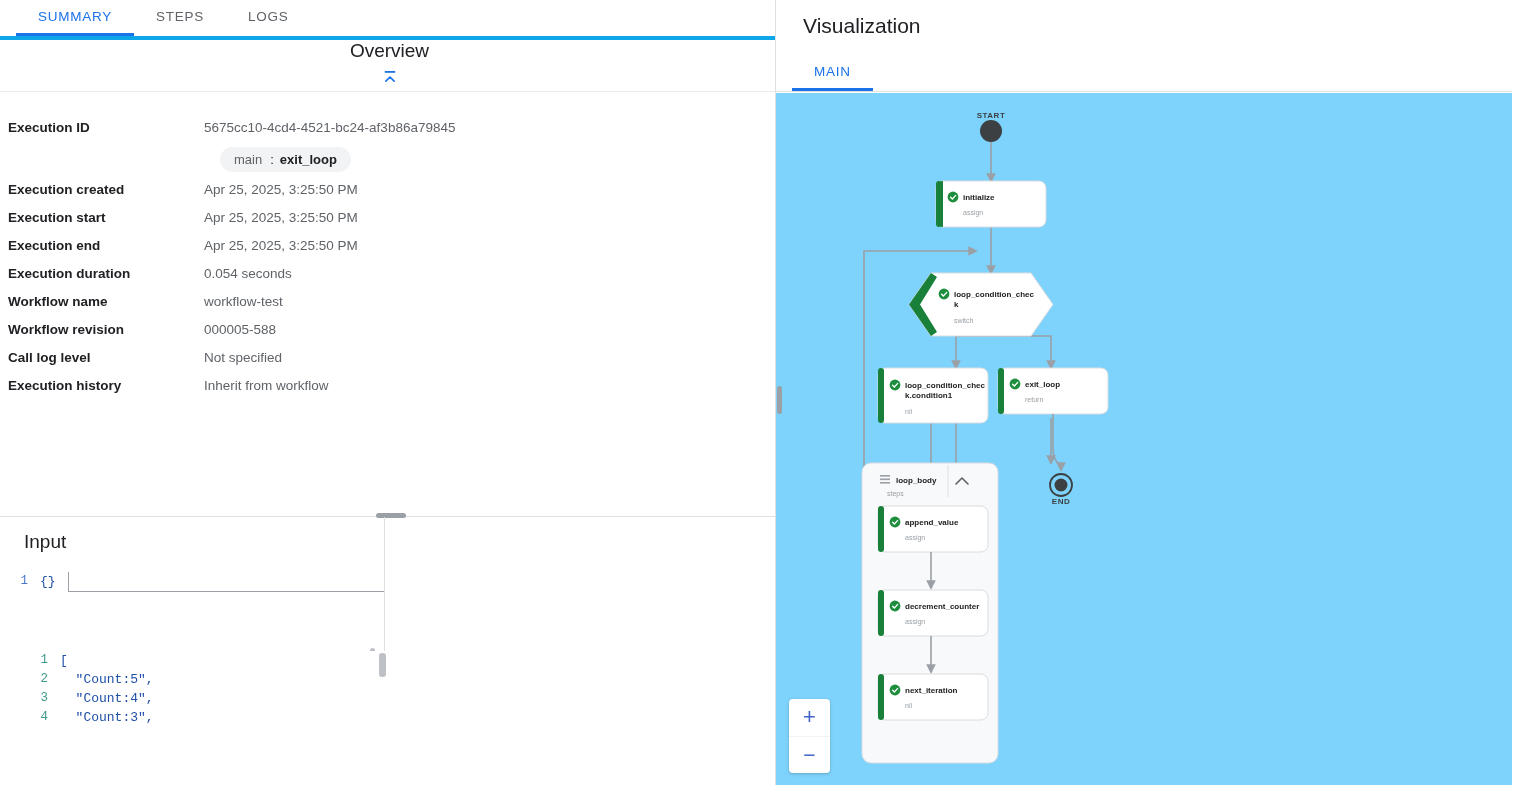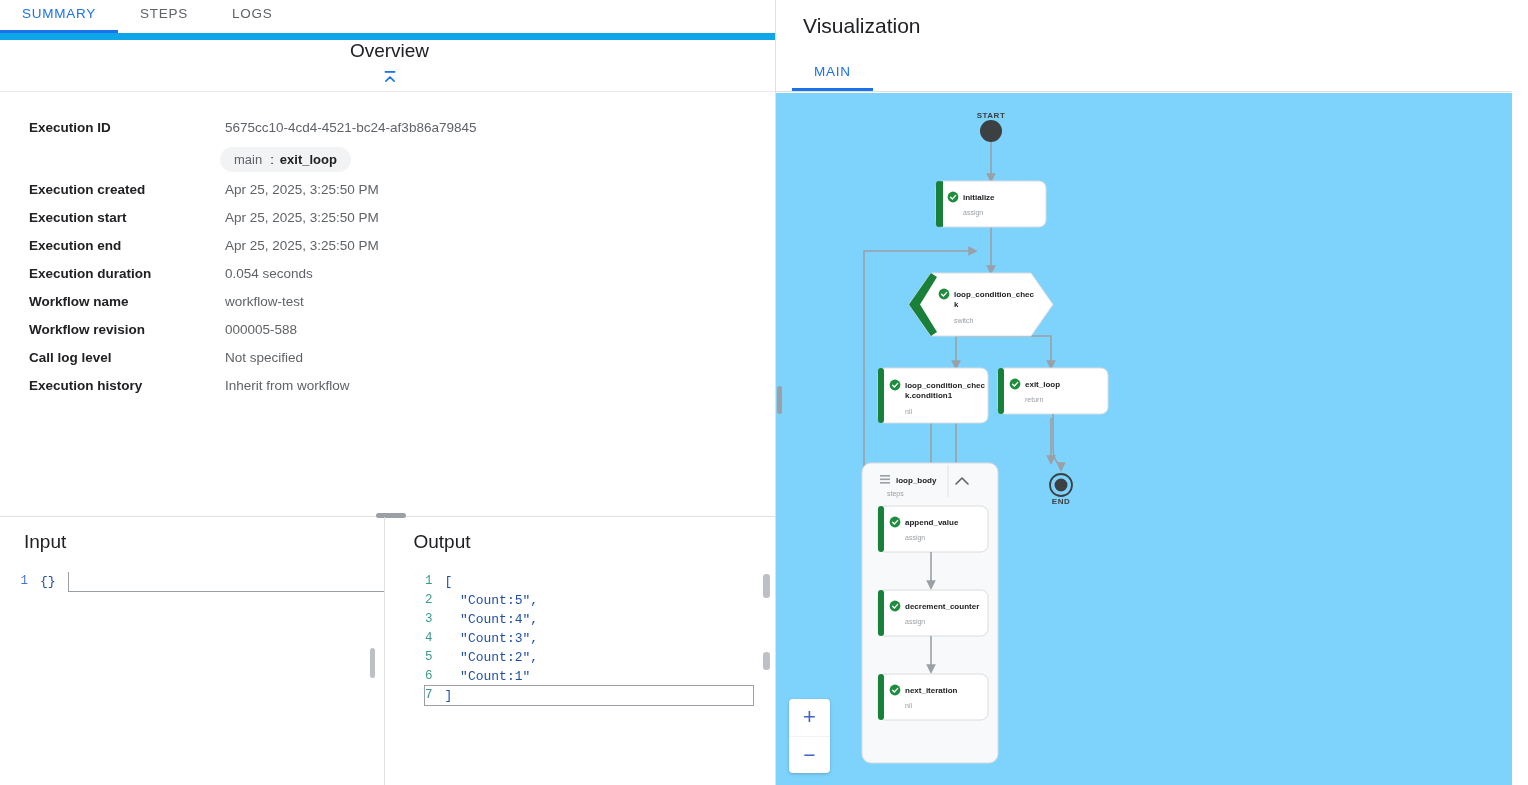--- a/index.html
+++ b/index.html
@@ -17,57 +17,57 @@
   .left-panel { width:776px; height:785px; position:relative; background:#fff;
                 border-right:1px solid #e0e0e0; }
 
   .exec-header { height:52px; display:flex; align-items:center; padding:0 0 0 10px; }
   .status-check { width:20px; height:20px; border-radius:50%; background:#1e8e3e;
                   display:flex; align-items:center; justify-content:center; flex:none; }
   .status-check svg { width:13px; height:13px; }
   .exec-title { font-size:21px; color:#202124; margin-left:14px; letter-spacing:.1px;
                 white-space:nowrap; }
 
-  .tabs { height:40px; display:flex; align-items:flex-end; border-bottom:7px solid #0ea5e9;
-          padding-left:0; }
+  .tabs { height:40px; display:flex; align-items:flex-end; border-bottom:4px solid #0ea5e9;
+          padding-left:16px; }
   .tab { height:40px; display:flex; align-items:center; justify-content:center;
          font-size:13.5px; font-weight:500; letter-spacing:.75px; color:#5f6368;
          padding:0 22px; cursor:pointer; position:relative; }
   .tab.active { color:#1a73e8; }
   .tab.active:after { content:""; position:absolute; left:0; right:0; bottom:0;
                       height:3px; background:#1a73e8; }
 
   .overview-head { height:52px; display:flex; align-items:center; justify-content:space-between;
                    padding:0 22px 0 26px; border-bottom:1px solid #e8eaed;flex-direction:column; }
   .overview-title { font-size:19px; color:#202124; }
   .collapse-btn { width:30px; height:30px; display:flex; align-items:center; justify-content:center;
                   cursor:pointer; }
 
   .overview-body { padding:22px 0 0 0; }
-  .field-row { display:flex; font-size:13.5px; line-height:28px; padding-left:29px; }
+  .field-row { display:flex; font-size:13.5px; line-height:28px; padding-left:8px; }
   .field-label { width:196px; font-weight:700; color:#202124; flex:none; }
   .field-value { color:#5f6368; }
   .value-with-icon { display:flex; align-items:center; gap:7px; }
   .mini-check { width:15px; height:15px; border-radius:50%; background:#1e8e3e;
                 display:flex; align-items:center; justify-content:center; flex:none; }
   .mini-check svg { width:10px; height:10px; }
   .chip-row { padding-left:220px; margin-top:5px; margin-bottom:4px; }
   .chip { display:inline-flex; align-items:center; background:#f1f3f4; border-radius:14px;
           padding:5px 14px; font-size:13px; gap:2px; }
   .chip .chip-k { color:#5f6368; }
   .chip .chip-sep { color:#202124; margin:0 4px 0 6px; }
   .chip .chip-v { color:#202124; font-weight:700; }
 
   
   .h-splitter { position:absolute; left:0; right:0; top:516px; height:1px; background:#e0e0e0; }
   .h-handle { position:absolute; left:376px; top:513px; width:30px; height:5px;
               border-radius:3px; background:#9aa0a6; cursor:row-resize; }
 
   
-  .io-wrap { position:absolute; top:517px; left:0; right:0; bottom:0; display:flex; }
+  .io-wrap { position:absolute; top:517px; left:0; right:0; bottom:0; display:flex;flex-direction:column; }
   .io-pane { position:relative; height:100%; }
   .io-pane.input { width:385px; border-right:1px solid #e0e0e0; }
   .io-pane.output { width:391px; }
   .io-title { font-size:19px; color:#202124; padding:14px 0 0 24px; height:55px; }
   .io-title.out { padding-left:29px; }
   .editor { position:relative; height:calc(100% - 55px); overflow:hidden; font-family:"Liberation Mono", monospace; }
   .code-line { display:flex; font-size:13px; line-height:19px; height:19px; }
   .ln { width:40px; text-align:right; padding-right:12px; color:#4a78c8; flex:none;
         font-size:12.5px; }
   .ln.teal { color:#3c9a8a; }
@@ -183,21 +183,20 @@
           <div class="code-line">
             <span class="ln">1</span>
             <span class="ctext">{}</span>
           </div>
           <div class="sel-box" style="left:68px; top:-1px; width:317px; height:21px;"></div>
           <div class="vscroll" style="right:9px; top:76px; height:30px;"></div>
         </div>
       </div>
 
       <div class="io-pane output">
-        <div class="io-title out">Output</div>
         <div class="editor" style="padding-left:20px;">
           <div class="code-line">
             <span class="ln teal">1</span>
             <span class="ctext">[</span>
           </div>
           <div class="code-line">
             <span class="ln teal">2</span>
             <span class="ctext str">  "Count:5",</span>
           </div>
           <div class="code-line">

